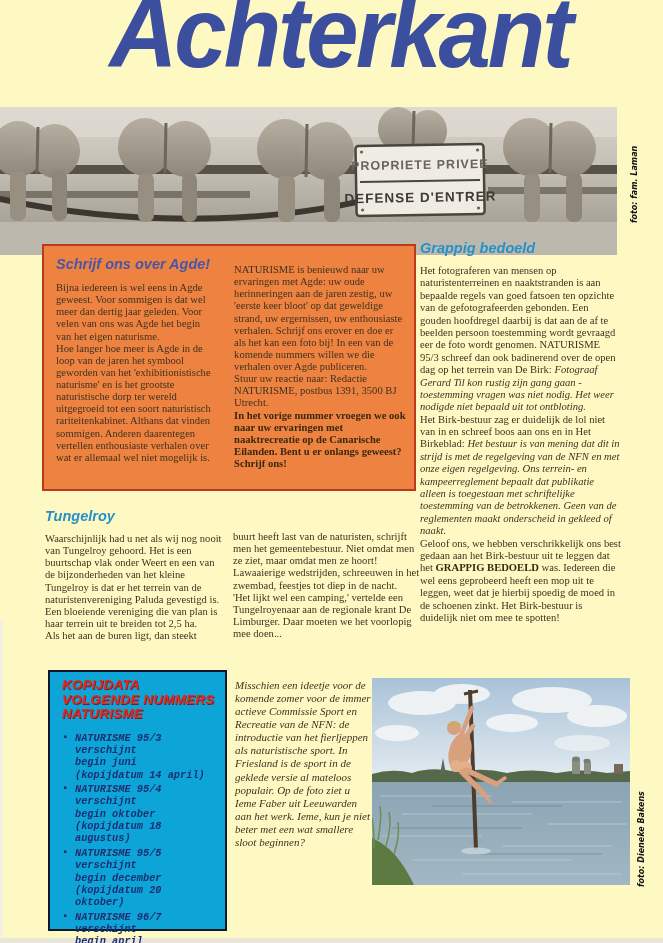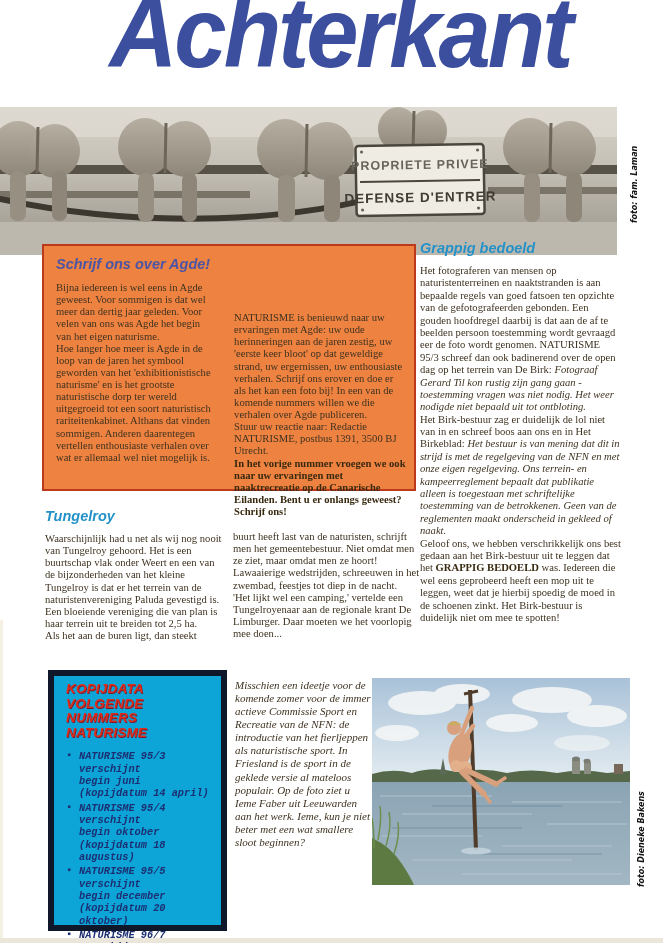--- a/index.html
+++ b/index.html
@@ -1,19 +1,19 @@
 <!DOCTYPE html>
 <html><head>
 <meta charset="utf-8">
 <style>
   html,body{margin:0;padding:0;}
   body{background:#d8d4c8;font-family:"Liberation Serif",serif;}
   .page{
     position:relative;width:663px;height:943px;overflow:hidden;
-    background:#ffffff;margin:0 auto;
+    background:#fef9c3;margin:0 auto;
   }
   .page-edge-bottom{position:absolute;left:0;bottom:0;width:100%;height:5px;background:#eae6da;}
   .page-edge-left{position:absolute;left:0;top:620px;width:3px;height:320px;background:#f4f0e2;}
 
   
   .main-title{
     position:absolute;top:-24px;left:70px;width:540px;text-align:center;
     font-family:"Liberation Sans",sans-serif;font-style:italic;font-weight:bold;
     font-size:94px;color:#3c4f9f;letter-spacing:-3px;margin:0;
     transform:scaleY(1.06);transform-origin:top center;white-space:nowrap;
@@ -31,21 +31,21 @@
   .credit-banner{left:630px;top:143px;height:80px;}
   .credit-photo2{left:637px;top:765px;height:122px;}
 
   
   .orange-box{
     position:absolute;left:42px;top:244px;width:374px;height:247px;
     background:#ee8240;border:2px solid #bc3a1b;
     display:flex;box-sizing:border-box;
   }
   .orange-col1{width:178px;padding:8px 6px 16px 12px;box-sizing:border-box;}
-  .orange-col2{width:196px;padding:18px 8px 0 14px;box-sizing:border-box;margin-top:48px;}
+  .orange-col2{width:196px;padding:18px 8px 0 14px;box-sizing:border-box;}
   .h-violet{
     font-family:"Liberation Sans",sans-serif;font-style:italic;font-weight:bold;
     font-size:14.5px;color:#4b55a5;margin:2px 0 10px 0;
   }
   .h-cyan{
     font-family:"Liberation Sans",sans-serif;font-style:italic;font-weight:bold;
     font-size:14.5px;color:#2492c8;margin:0 0 9px 0;
   }
   .body-text{
     font-family:"Liberation Serif",serif;font-size:10.6px;line-height:1.145;
@@ -56,21 +56,21 @@
 
   
   .tungelroy-sec{position:absolute;left:45px;top:508px;width:182px;}
   .midcol-cont{position:absolute;left:233px;top:531px;width:190px;}
   .right-col{position:absolute;left:420px;top:240px;width:201px;}
   .right-col .body-text{line-height:1.17;}
 
   
   .kopij-box{
     position:absolute;left:48px;top:670px;width:179px;height:261px;
-    background:#0da5d8;border:6px solid #0f172a;box-sizing:border-box;
+    background:#0da5d8;border:2px solid #0f172a;box-sizing:border-box;
     padding:6px 8px 0 12px;
   }
   .kopij-heading{
     font-family:"Liberation Sans",sans-serif;font-style:italic;font-weight:bold;
     font-size:13.5px;line-height:1.08;color:#df2c1a;margin:0 0 10px 0;
     text-shadow:0.7px 0.7px 0 #7a1a2e;letter-spacing:0.2px;
   }
   .kopij-list{list-style:none;margin:0;padding:0;}
   .kopij-list li{
     position:relative;padding-left:13px;margin-bottom:2px;

